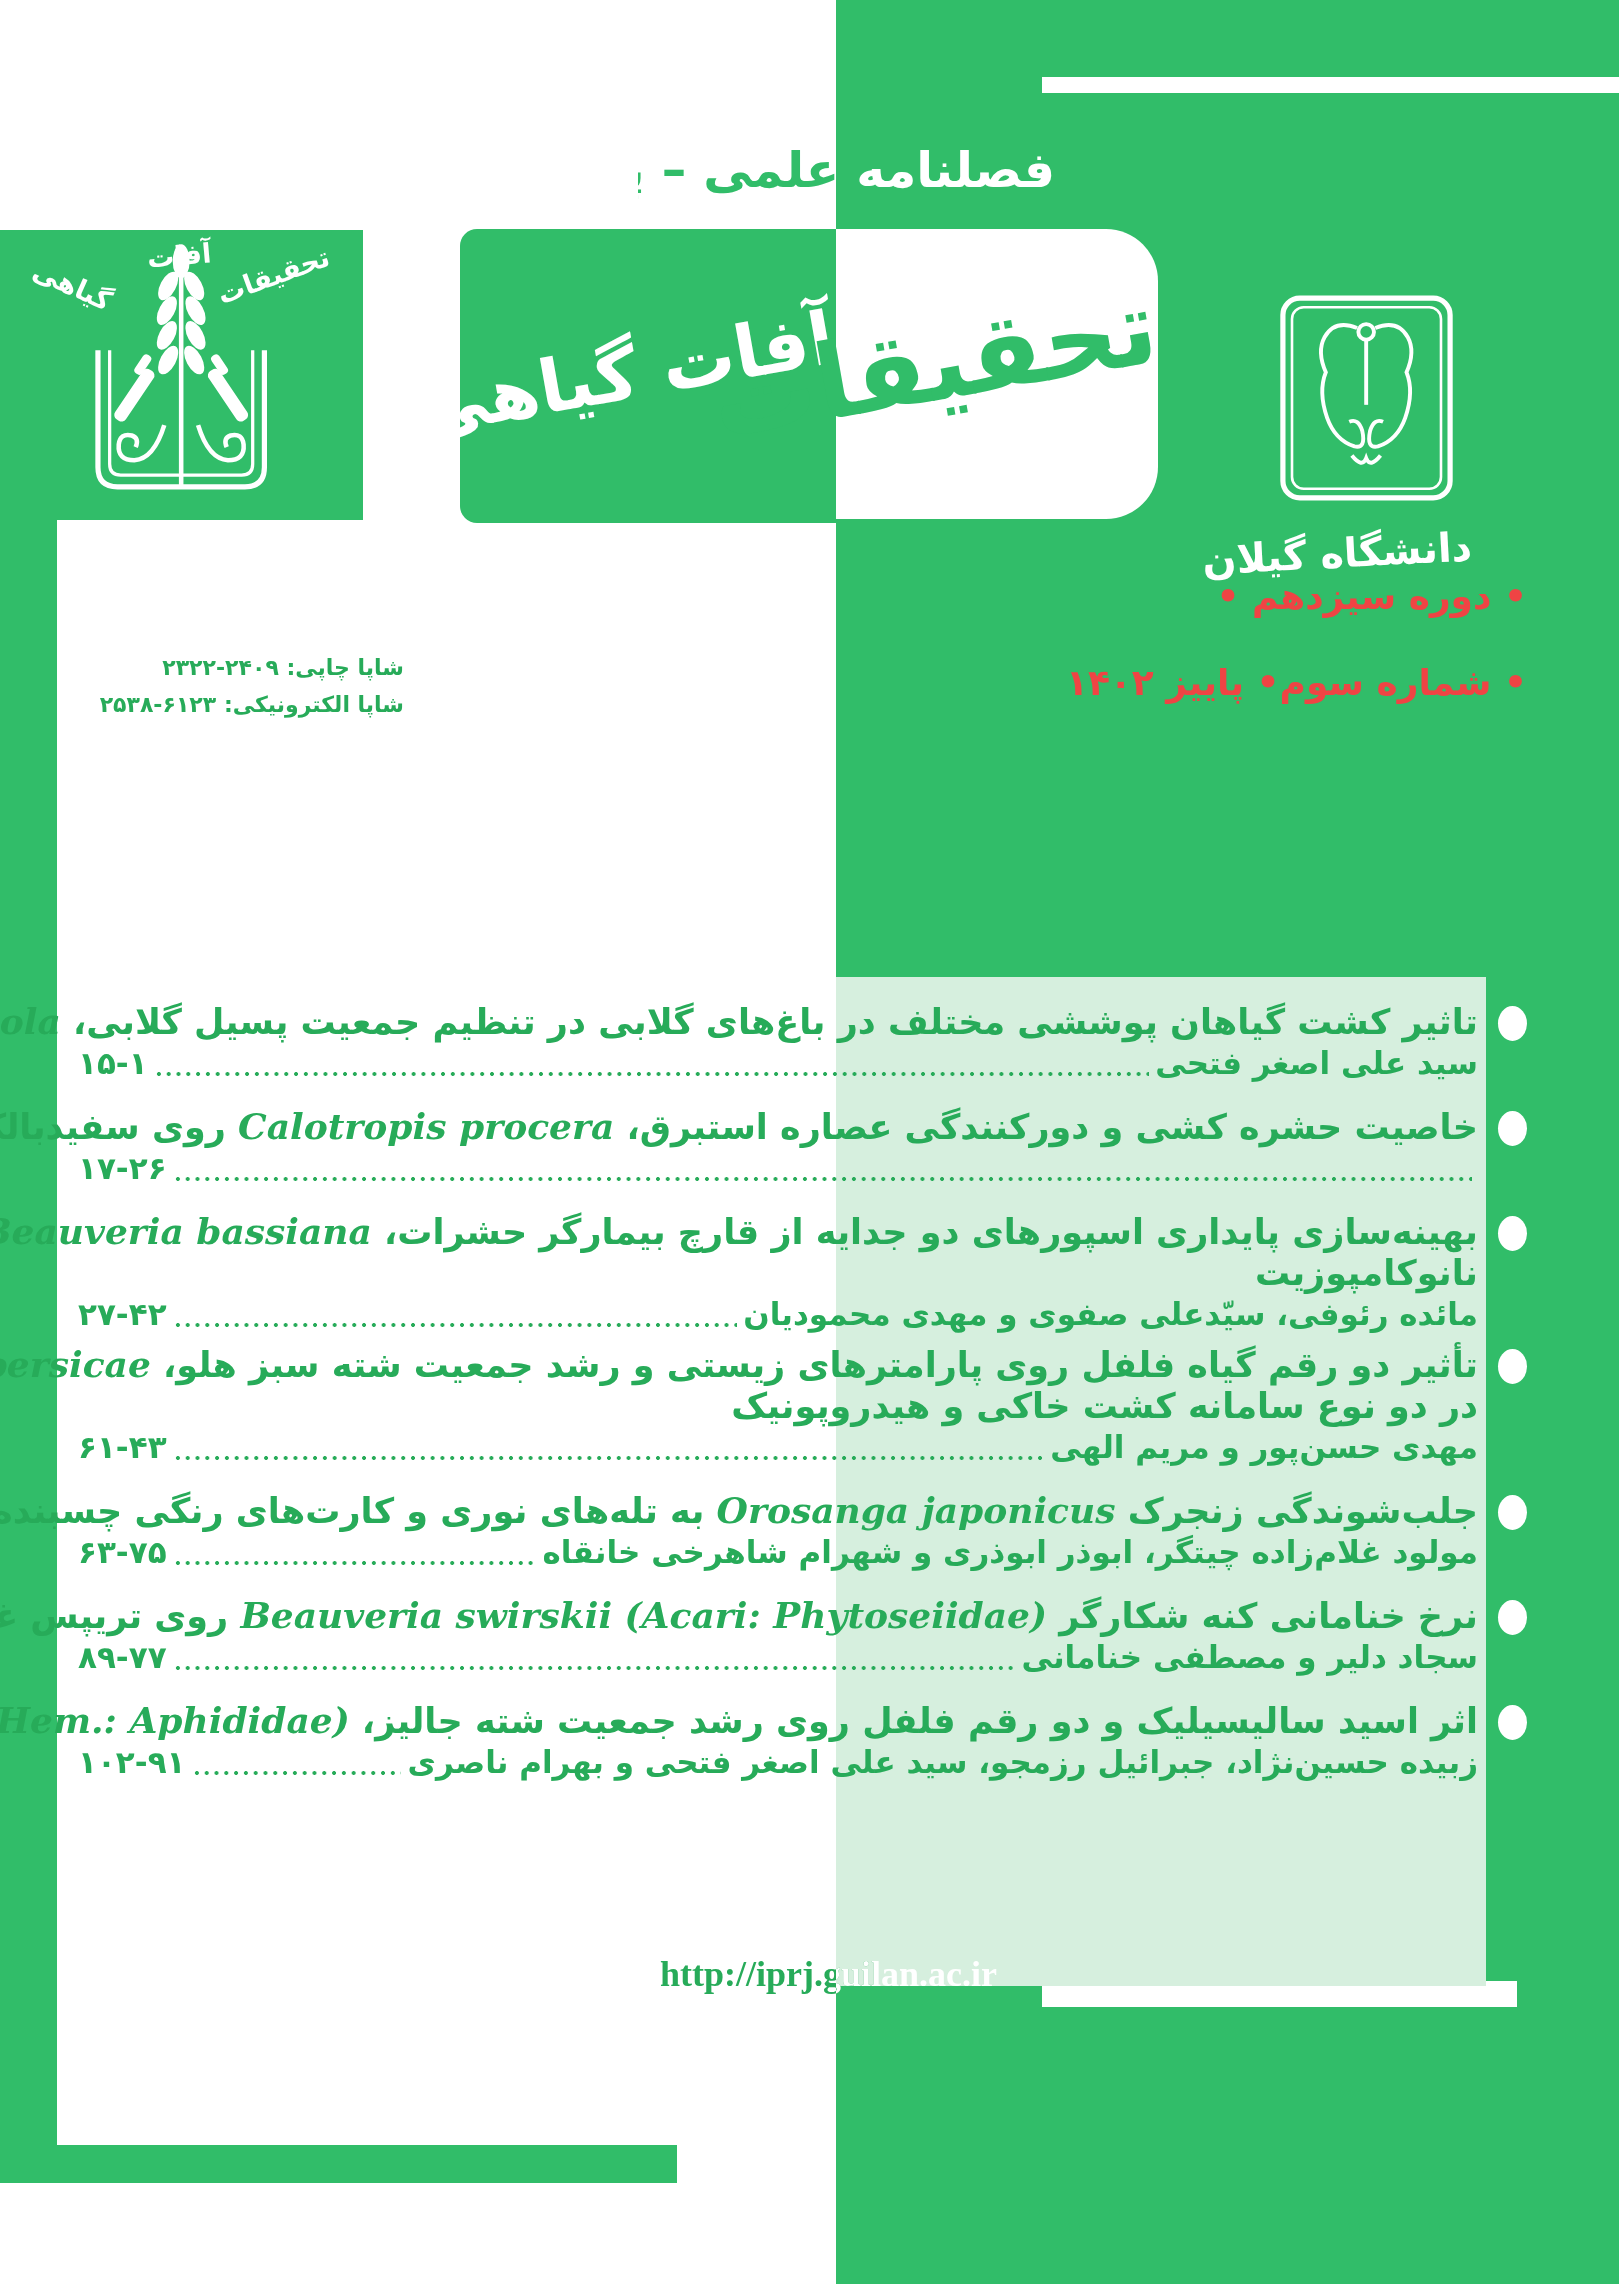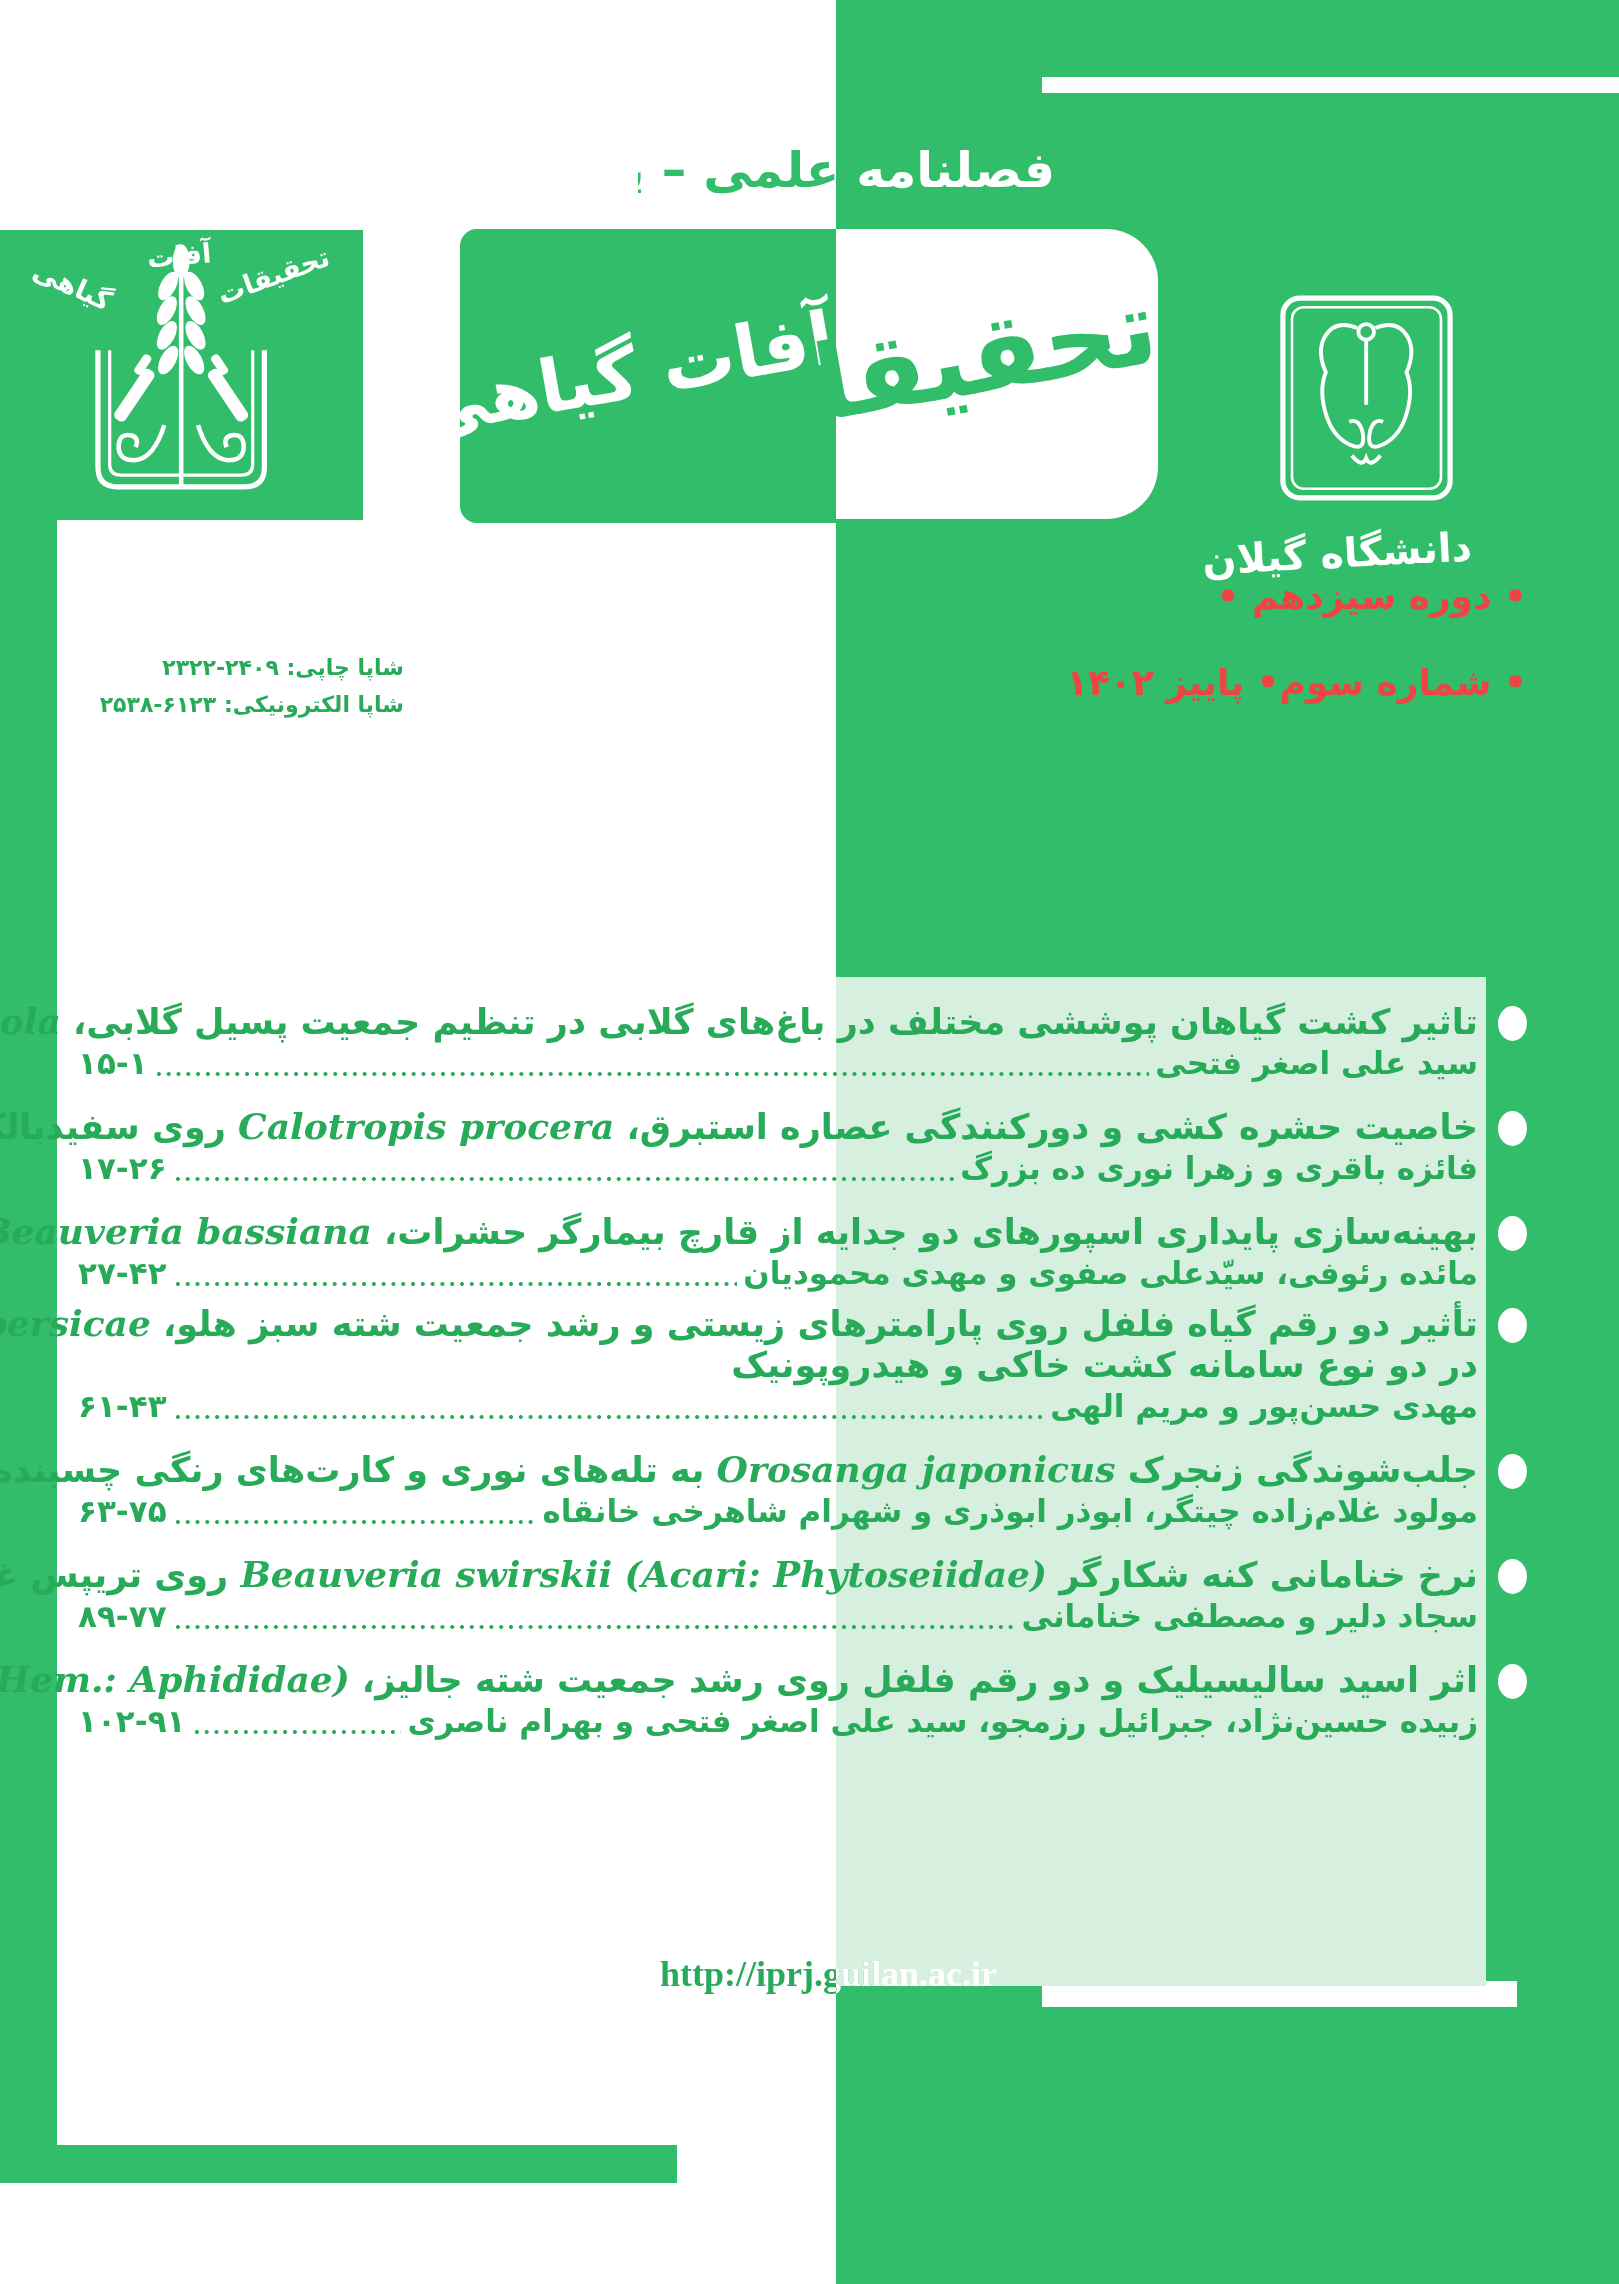--- a/index.html
+++ b/index.html
@@ -185,28 +185,28 @@
         <div class="toc-authors-row">
           <span class="authors">سید علی اصغر فتحی</span>
           <span class="leader"></span>
           <span class="pages">۱۵-۱</span>
         </div>
       </div>
       <div class="toc-entry">
         <span class="toc-bullet"></span>
         <div class="toc-title-line"><span>خاصیت حشره کشی و دورکنندگی عصاره استبرق، </span><span class="latin" dir="ltr">Calotropis procera</span><span> روی سفیدبالک گلخانه</span></div>
         <div class="toc-authors-row">
-          <span class="authors">فائزه باقری و زهرا نوری ده بزرگ</span>
           <span class="leader"></span>
           <span class="pages">۱۷-۲۶</span>
         </div>
       </div>
       <div class="toc-entry tight">
         <span class="toc-bullet"></span>
         <div class="toc-title-line"><span>بهینه‌سازی پایداری اسپورهای دو جدایه از قارچ بیمارگر حشرات، </span><span class="latin" dir="ltr">Beauveria bassiana</span></div>
+        <div class="toc-title-line"><span>نانوکامپوزیت</span></div>
         <div class="toc-authors-row">
           <span class="authors">مائده رئوفی، سیّدعلی صفوی و مهدی محمودیان</span>
           <span class="leader"></span>
           <span class="pages">۲۷-۴۲</span>
         </div>
       </div>
       <div class="toc-entry">
         <span class="toc-bullet"></span>
         <div class="toc-title-line"><span>تأثیر دو رقم گیاه فلفل روی پارامترهای زیستی و رشد جمعیت شته سبز هلو، </span><span class="latin" dir="ltr">Myzus persicae</span></div>
         <div class="toc-title-line"><span>در دو نوع سامانه کشت خاکی و هیدروپونیک</span></div>

